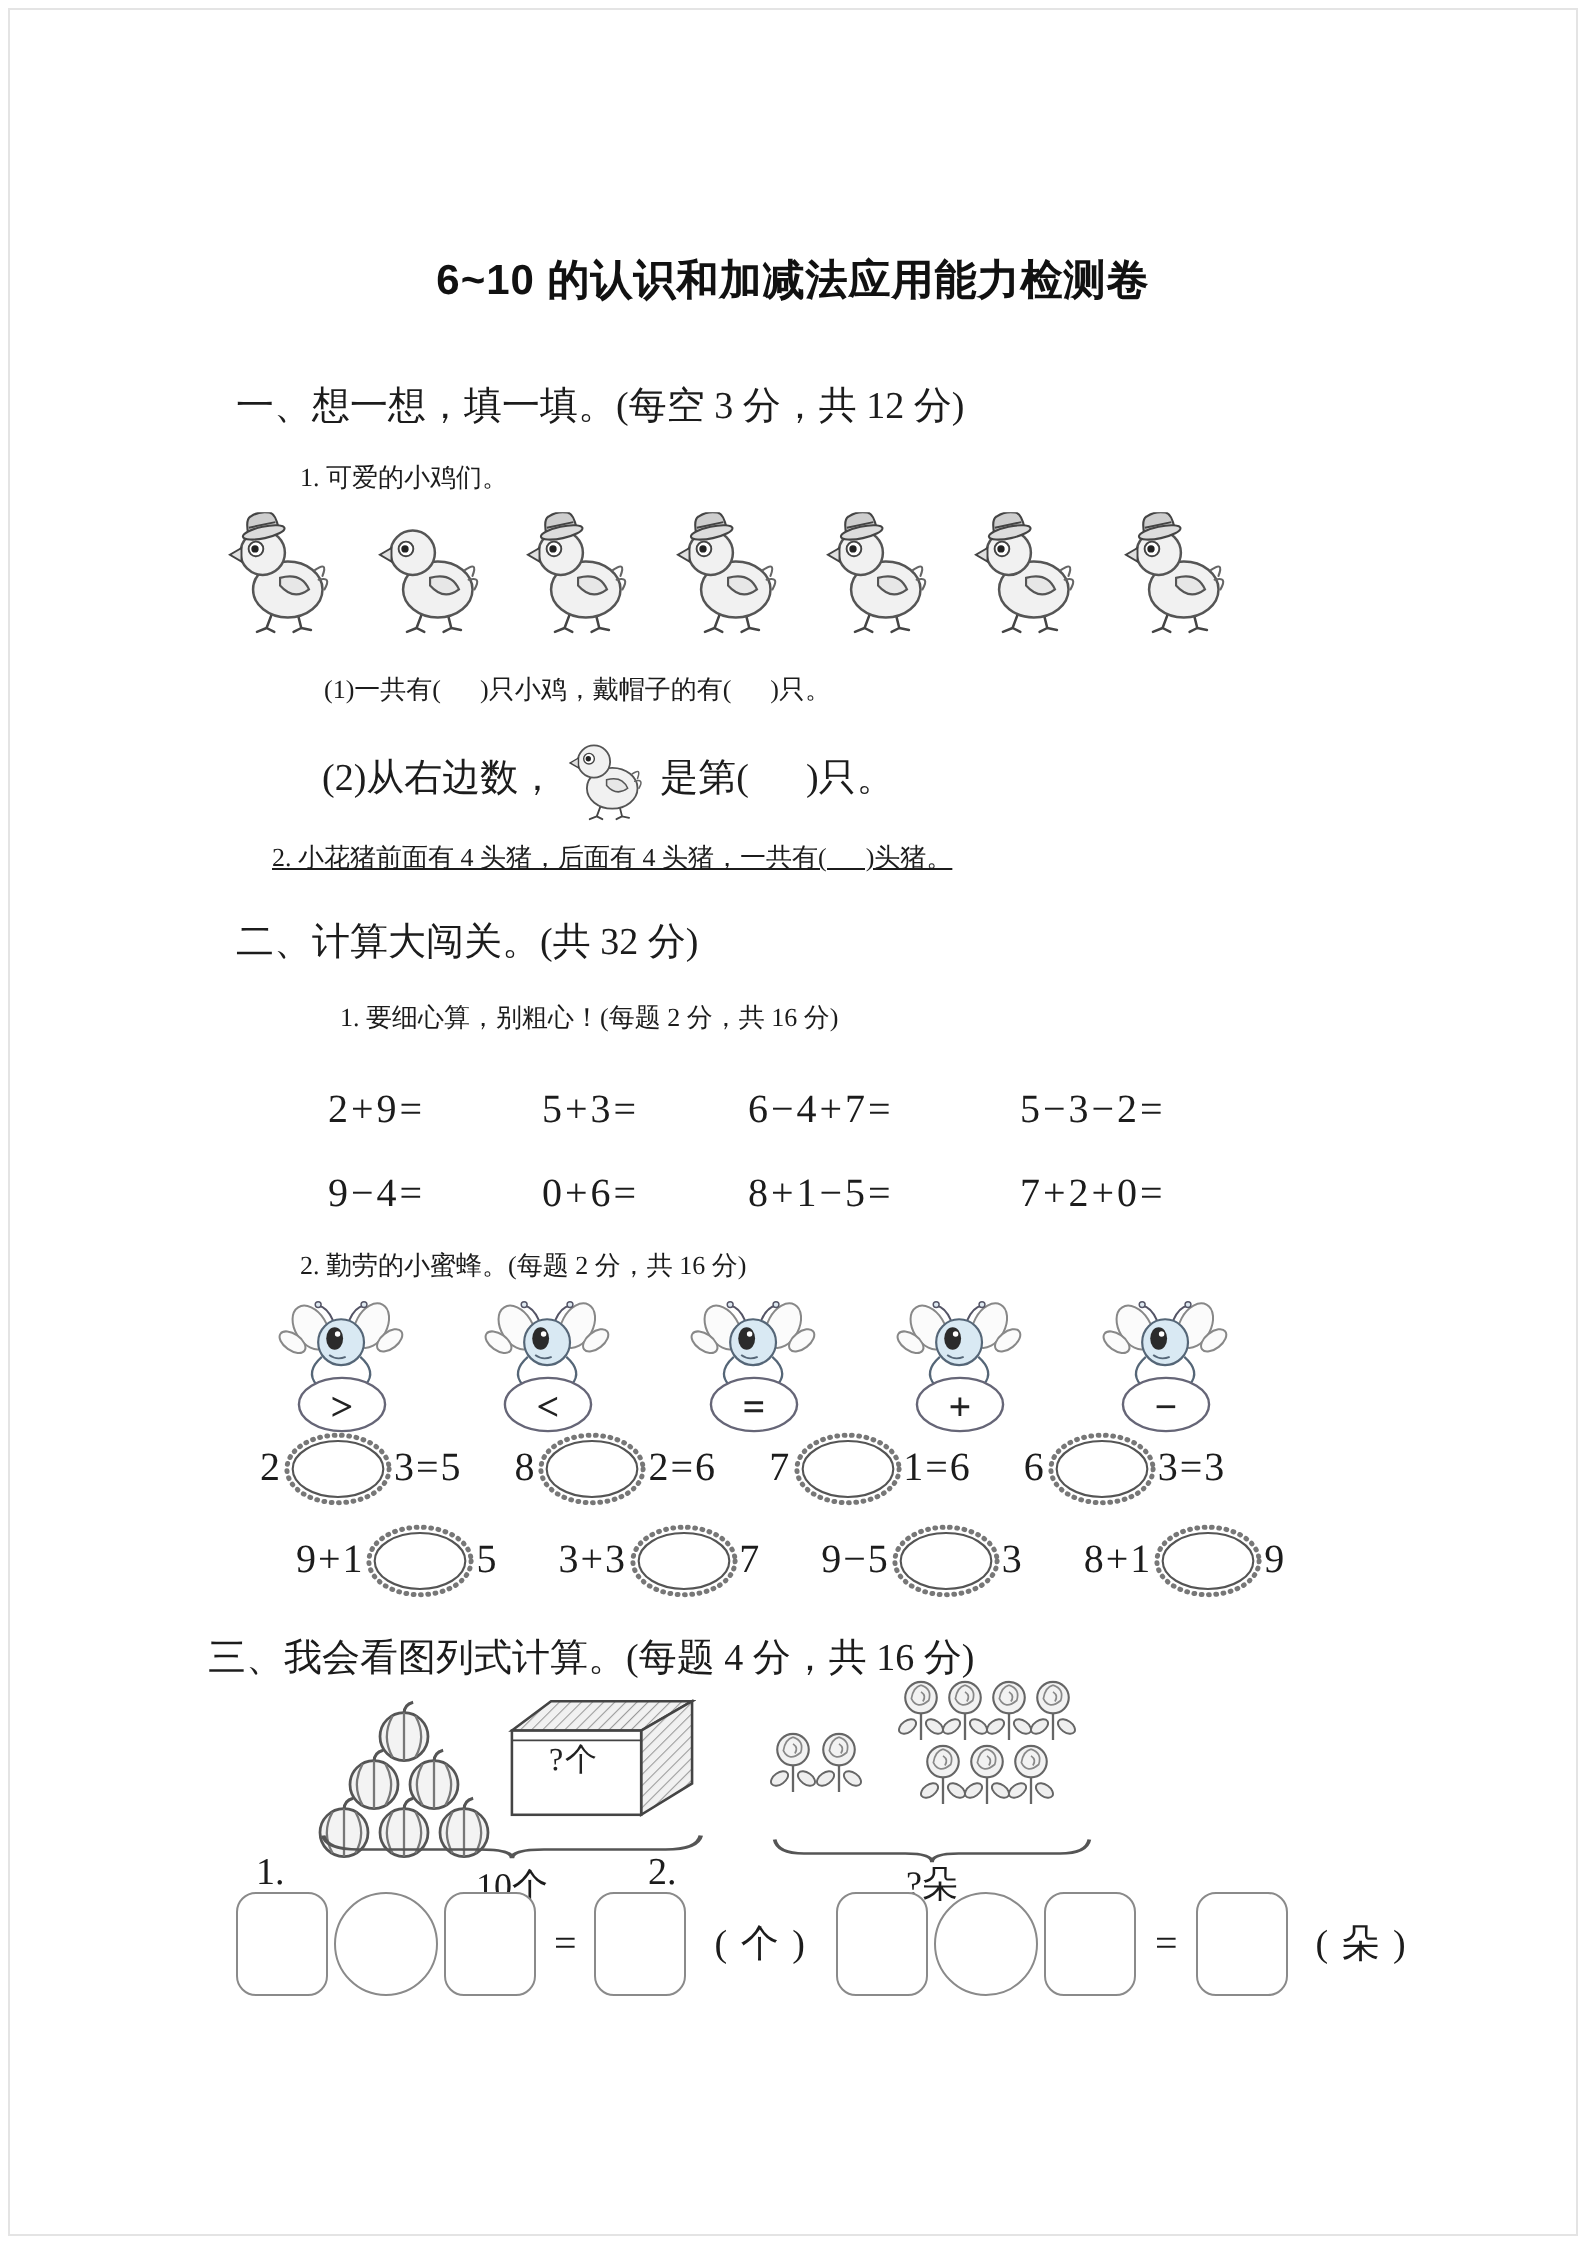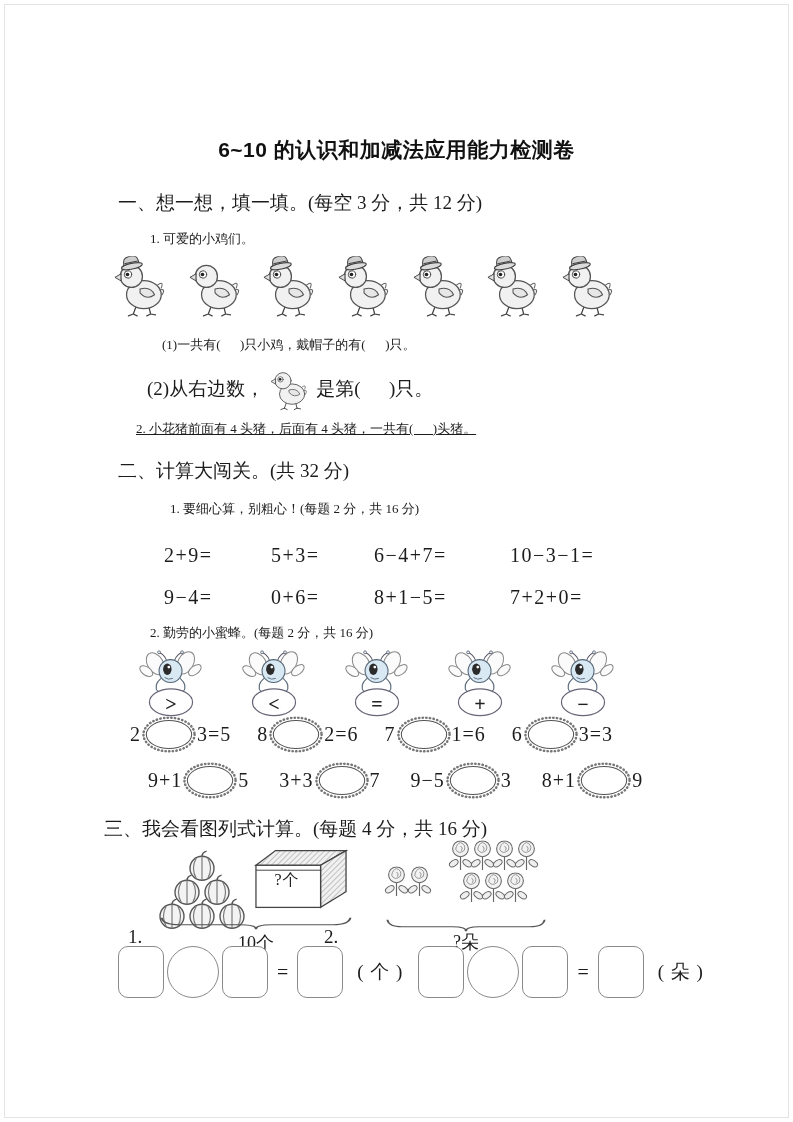--- a/index.html
+++ b/index.html
@@ -6,35 +6,35 @@
   .page{
     position:relative;
     width:793px;height:1122px;
     background:#ffffff;
     font-family:"Liberation Serif","DejaVu Serif",serif;
     color:#1c1c1c;
     overflow:hidden;
   }
   .frame{position:absolute;inset:4px;border:1px solid #e4e4e4;pointer-events:none;}
   .title{
-    position:absolute;top:136px;left:0;width:100%;
+    position:absolute;top:126px;left:0;width:100%;
     text-align:center;font-size:21px;font-weight:700;margin:0;
     font-family:"Liberation Sans","DejaVu Sans",sans-serif;
     letter-spacing:.5px;color:#111;
   }
   .line{position:absolute;font-size:13px;white-space:nowrap;}
   .sec-heading{font-size:19px;}
   
   .s1-heading{top:190px;left:118px;}
   .s1-q1{top:230px;left:150px;}
   .chick-row{position:absolute;top:256px;left:114px;width:502px;display:flex;justify-content:space-between;}
   .chick-slot{width:54px;height:62px;}
   .chick-svg{width:54px;height:62px;display:block;}
   .s1-sub1{top:336px;left:162px;}
-  .s1-sub2{position:absolute;top:366px;left:147px;display:flex;align-items:center;font-size:19px;}
+  .s1-sub2{position:absolute;top:366px;left:161px;display:flex;align-items:center;font-size:19px;}
   .inline-chick{width:40px;height:45px;margin:0 6px;}
   .s1-q2{top:420px;left:136px;text-decoration:underline;}
   
   .s2-heading{top:458px;left:118px;}
   .s2-q1{top:500px;left:150px;margin-left:20px;}
   .eq-row{position:absolute;left:164px;display:flex;font-size:20px;letter-spacing:1.5px;}
   .eq-row1{top:544px;}
   .eq-row2{top:586px;}
   .eq-row span{display:inline-block;}
   .eq-c1{width:107px;}
@@ -210,21 +210,21 @@
     <span>是第(&nbsp;&nbsp;&nbsp;&nbsp;&nbsp;&nbsp;)只。</span>
   </div>
   <div class="line s1-q2">2. 小花猪前面有 4 头猪，后面有 4 头猪，一共有(&nbsp;&nbsp;&nbsp;&nbsp;&nbsp;&nbsp;)头猪。</div>
 
   <div class="line sec-heading s2-heading">二、计算大闯关。(共 32 分)</div>
   <div class="line s2-q1">1. 要细心算，别粗心！(每题 2 分，共 16 分)</div>
   <div class="eq-row eq-row1">
     <span class="eq-c1">2+9=</span>
     <span class="eq-c2">5+3=</span>
     <span class="eq-c3">6−4+7=</span>
-    <span>10−3−1=</span>
+    <span>5−3−2=</span>
   </div>
   <div class="eq-row eq-row2">
     <span class="eq-c1">9−4=</span>
     <span class="eq-c2">0+6=</span>
     <span class="eq-c3">8+1−5=</span>
     <span>7+2+0=</span>
   </div>
   <div class="line s2-q2">2. 勤劳的小蜜蜂。(每题 2 分，共 16 分)</div>
 
   <div class="bee-row">

